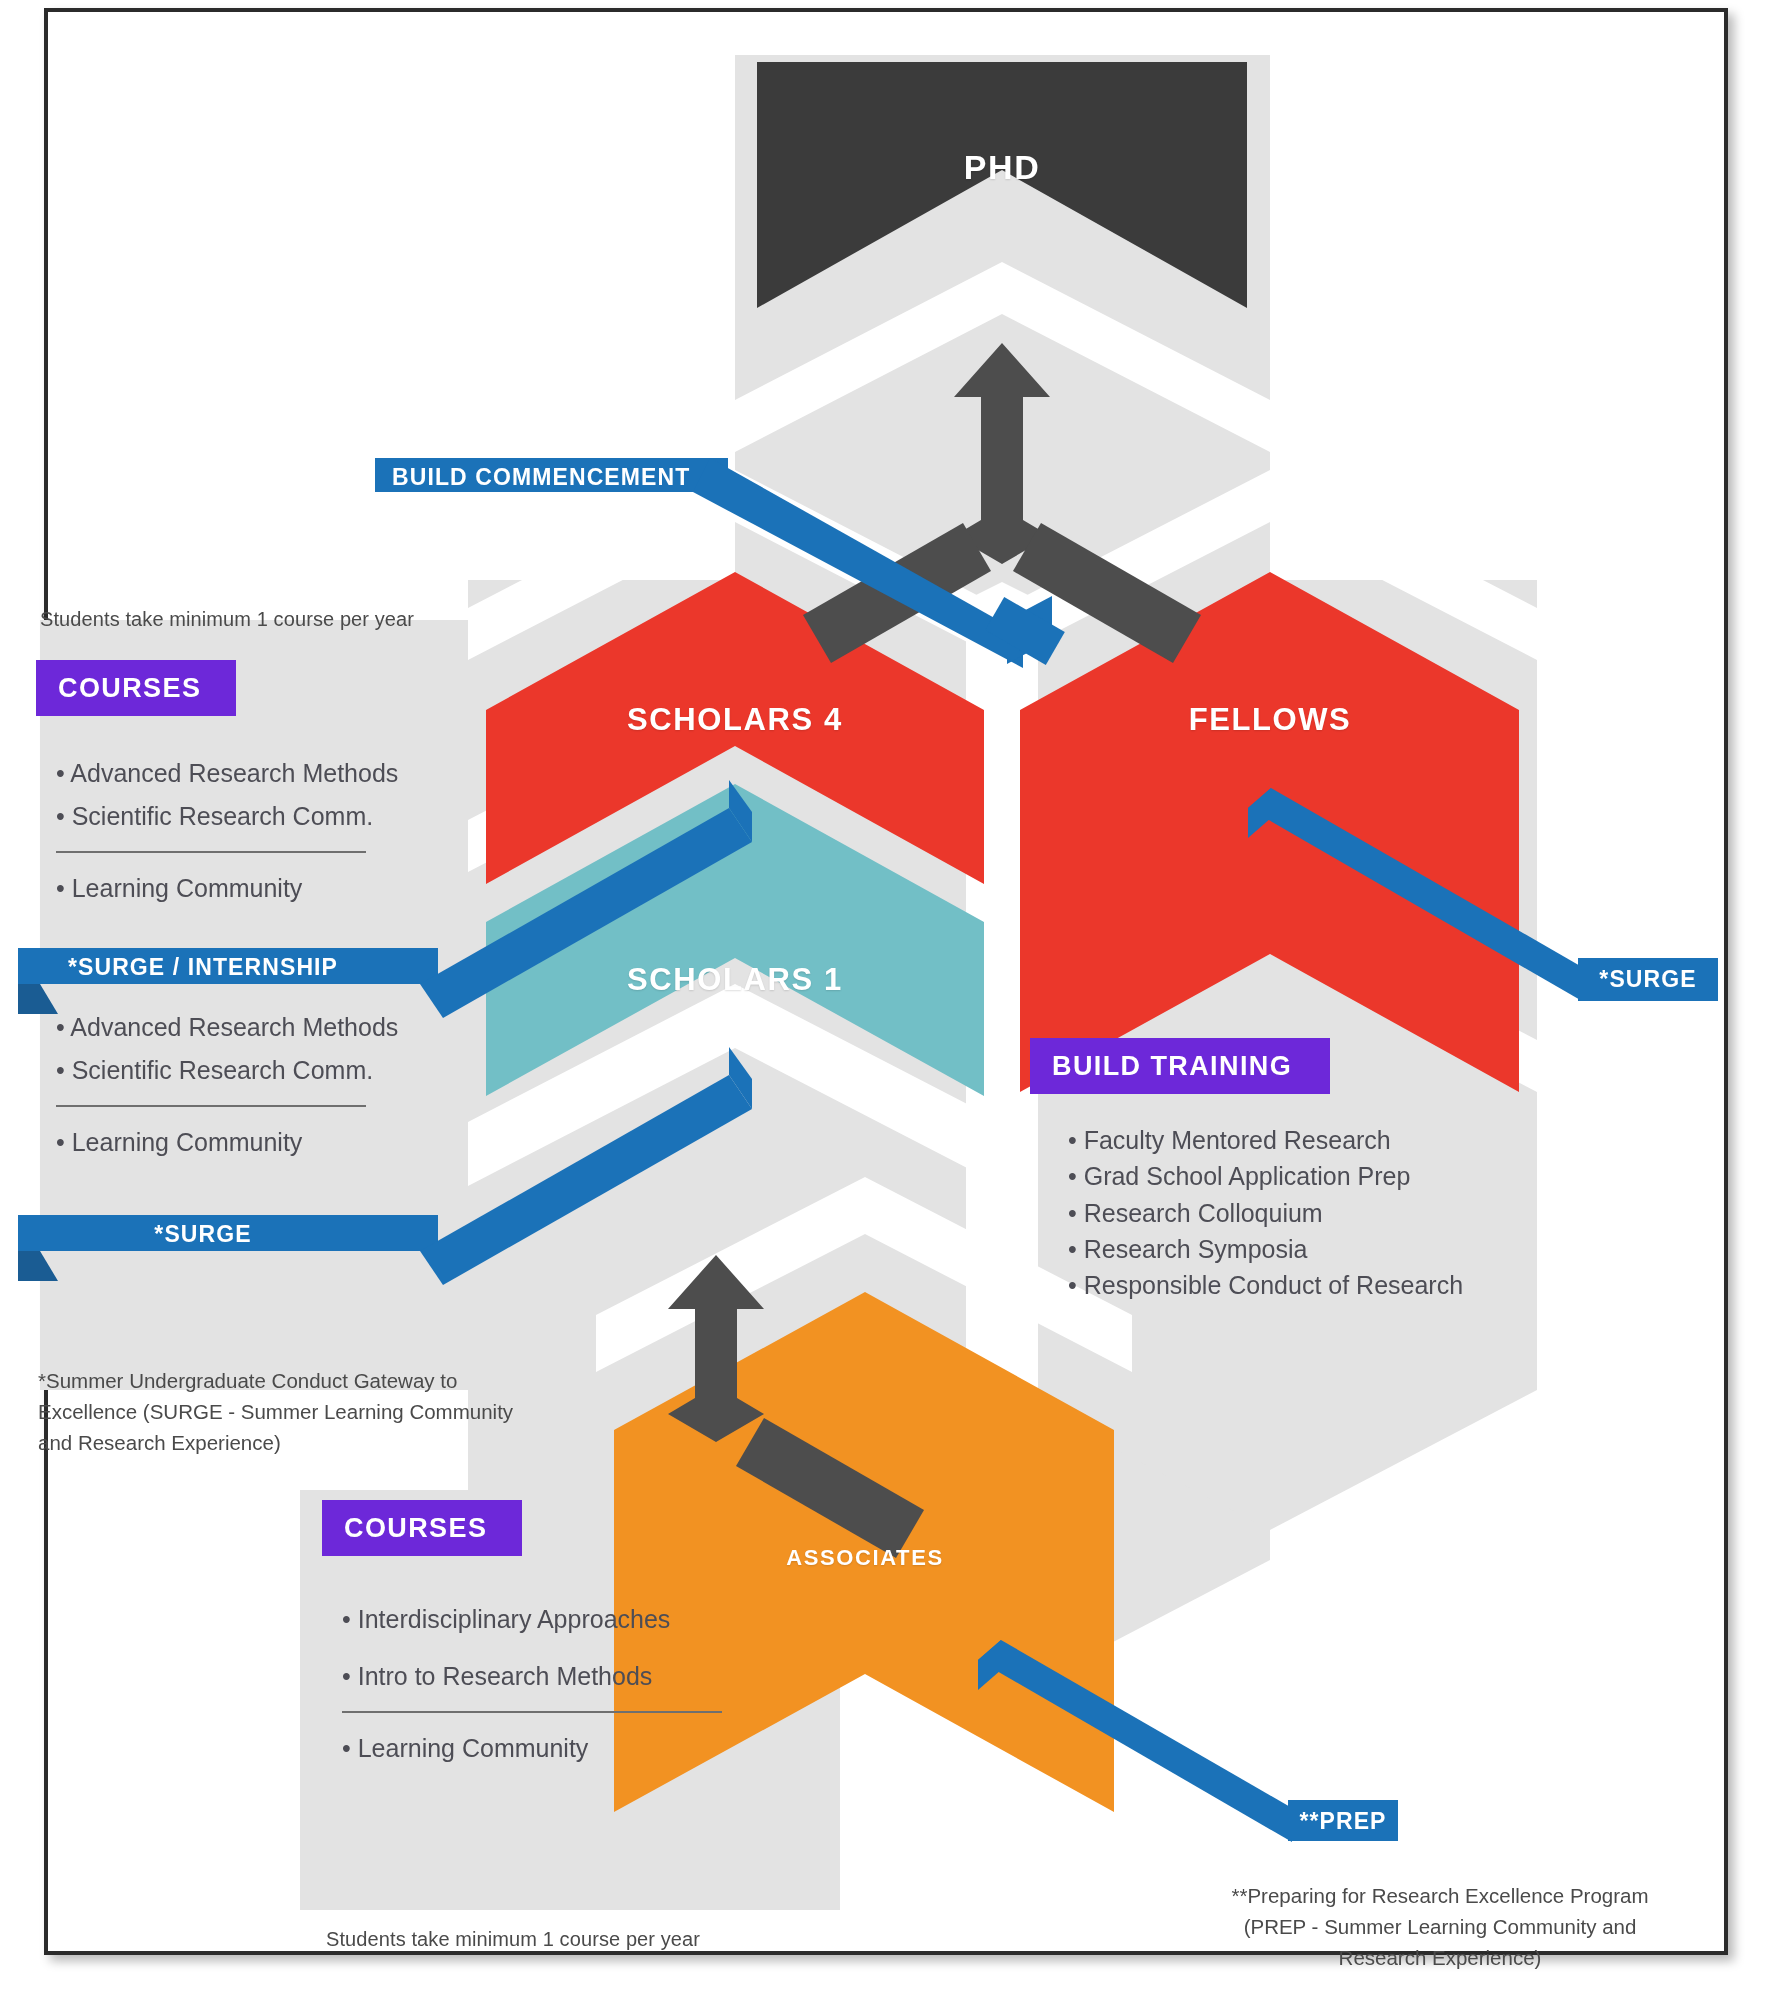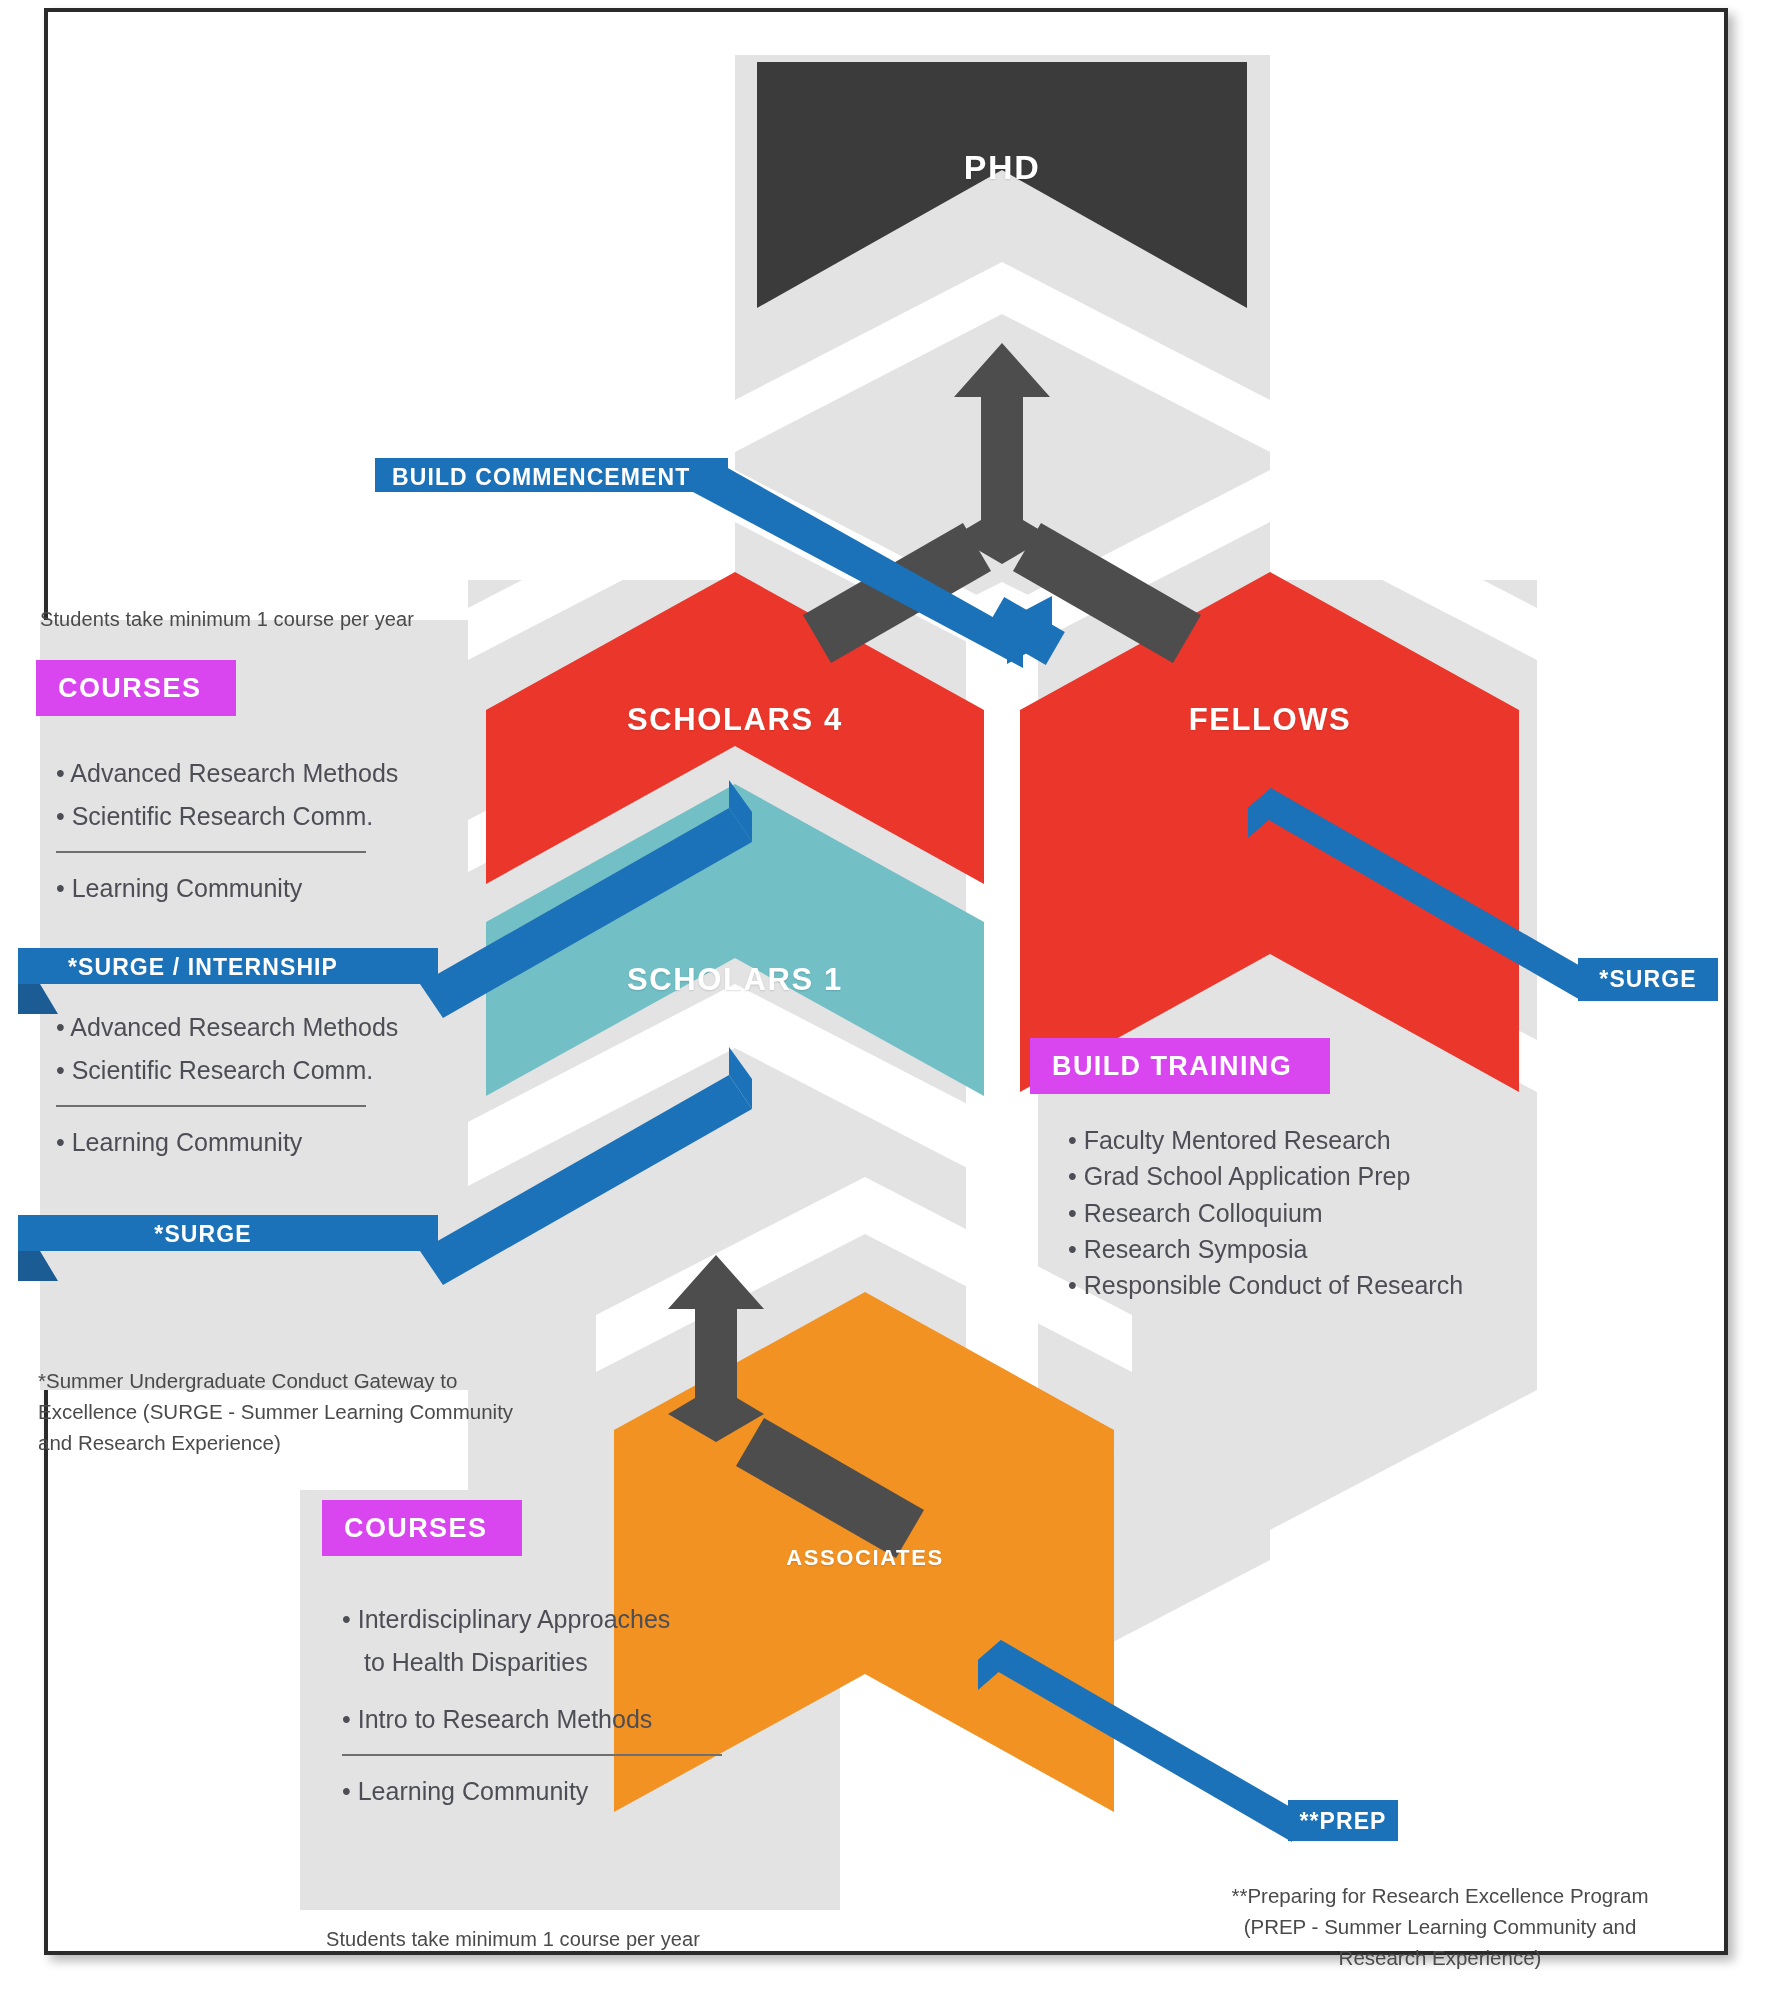--- a/index.html
+++ b/index.html
@@ -50,21 +50,21 @@
     line-height: 1.72;
   }
   .bullets .bi { white-space: nowrap; }
   .hr {
     height: 2px;
     background: #6f6f6f;
     margin: 13px 0 14px 0;
   }
   .tagbox {
     position: absolute;
-    background: #d946ef;
+    background: #6d28d9;
     color: #ffffff;
     font-weight: bold;
     font-size: 27px;
     letter-spacing: 1.4px;
     display: flex;
     align-items: center;
     padding: 0 22px;
   }
   .chevlabel {
     position: absolute;
@@ -234,21 +234,20 @@
       <div class="bi">• Grad School Application Prep</div>
       <div class="bi">• Research Colloquium</div>
       <div class="bi">• Research Symposia</div>
       <div class="bi">• Responsible Conduct of Research</div>
     </div>
 
     <div class="tagbox" style="left:322px; top:1500px; width:200px; height:56px;">COURSES</div>
 
     <div class="bullets" style="left:342px; top:1598px; width:420px;">
       <div class="bi">• Interdisciplinary Approaches</div>
-      <div class="bi" style="padding-left:22px;">to Health Disparities</div>
       <div class="bi" style="margin-top:14px;">• Intro to Research Methods</div>
       <div class="hr" style="width:380px;"></div>
       <div class="bi">• Learning Community</div>
     </div>
 
     <div class="banner-text" style="left:1288px; top:1808px; width:110px;">**PREP</div>
 
     <div class="footnote rt" style="left:1150px; top:1880px; width:580px;">
       <div>**Preparing for Research Excellence Program</div>
       <div>(PREP - Summer Learning Community and</div>

